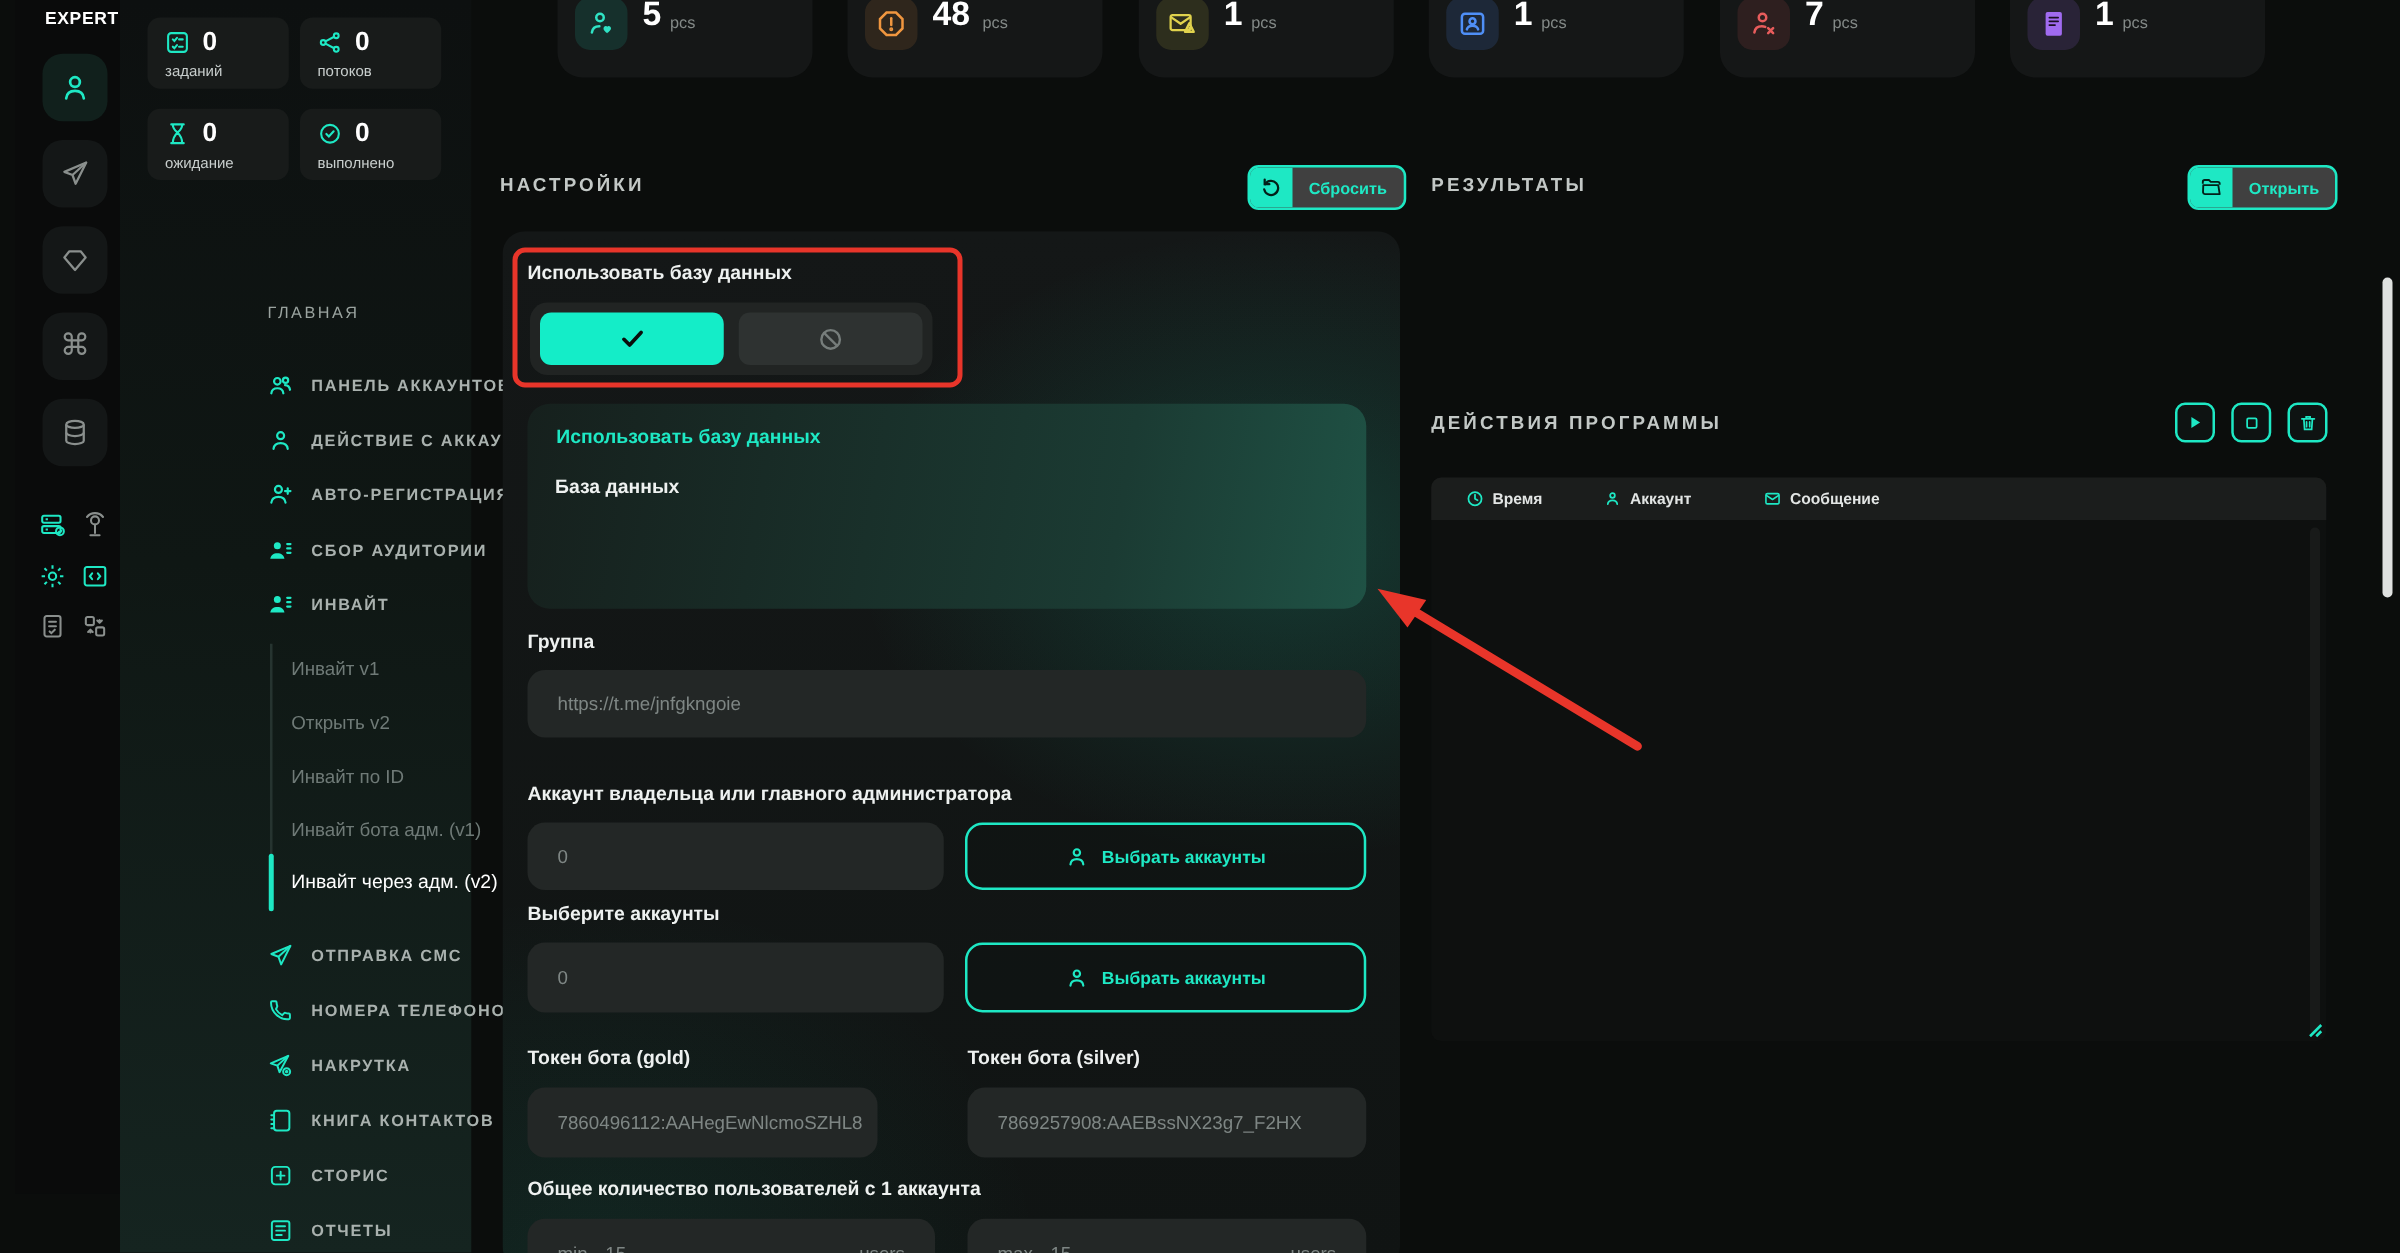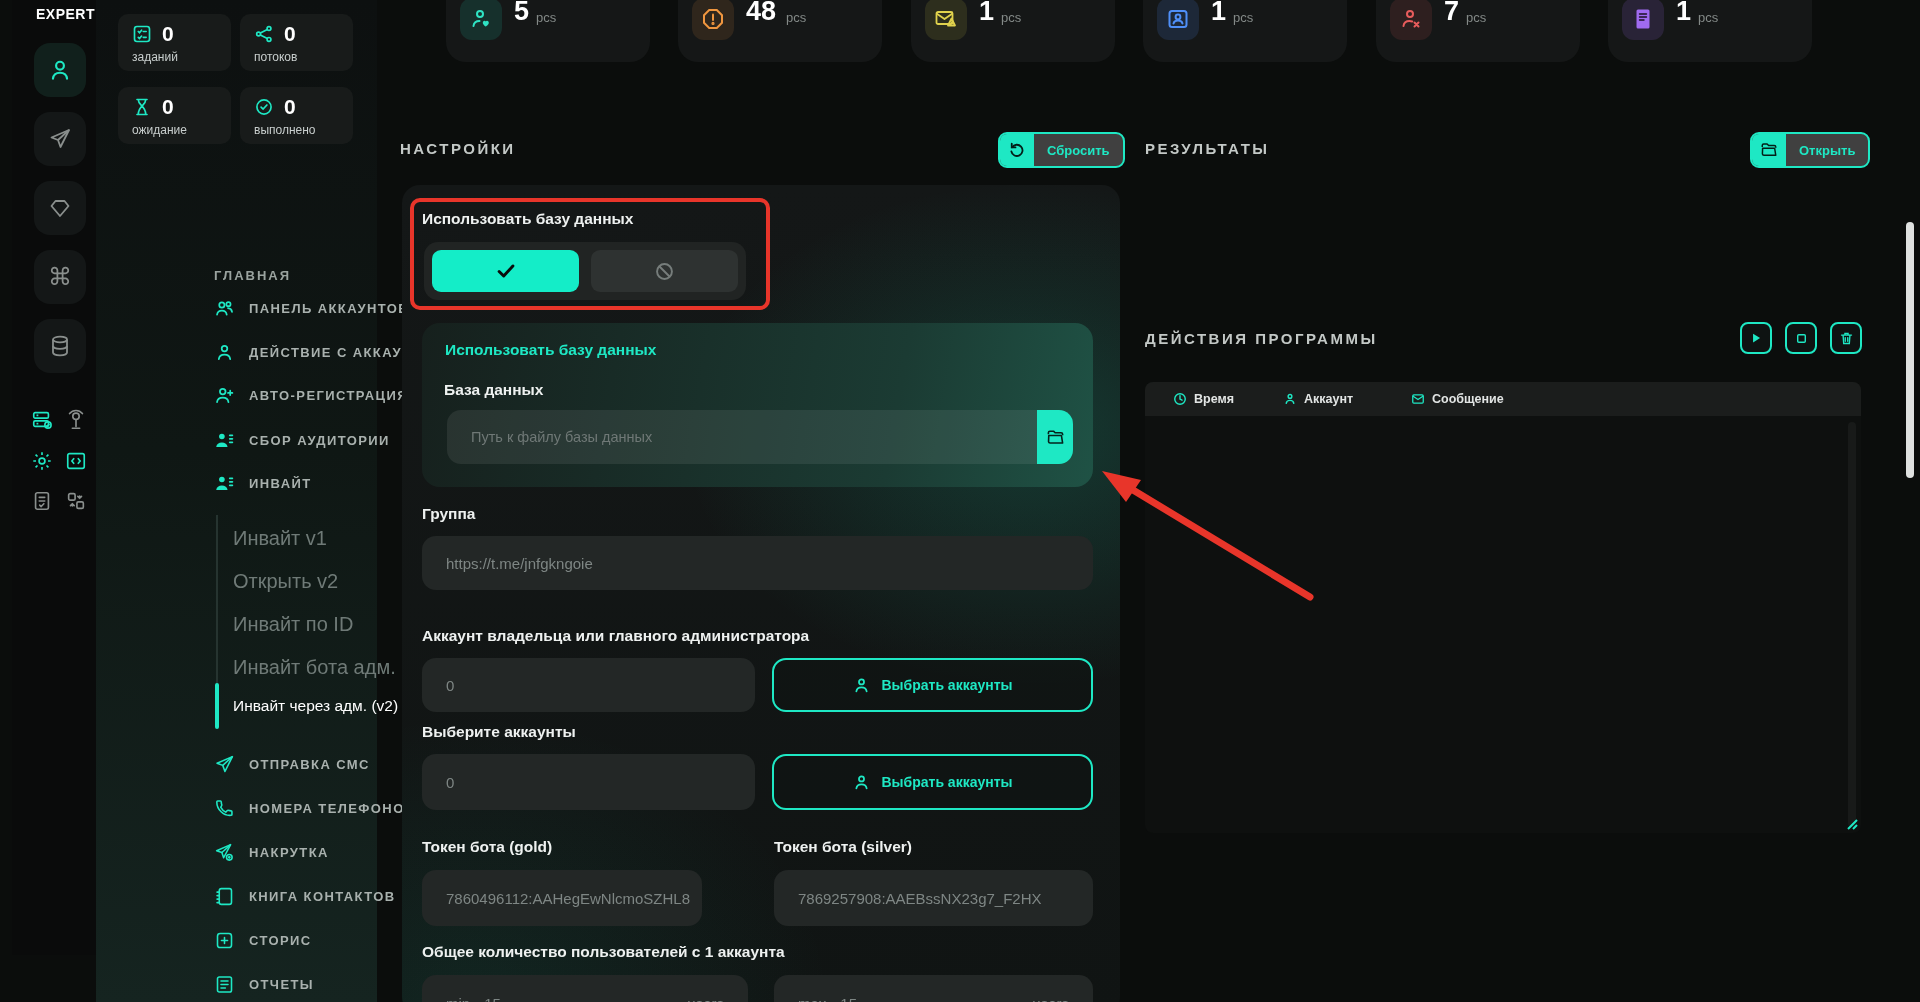--- a/index.html
+++ b/index.html
@@ -29,27 +29,27 @@
   .stat{width:113px;height:57px;background:#181b1a;border-radius:10px;padding:10px 0 0 14px}
   .stat .row{display:flex;align-items:center;gap:10px}
   .stat .val{color:#fff;font-weight:bold;font-size:21px;line-height:20px}
   .stat .lab{color:#c8cecd;font-size:12px;margin-top:6px}
   #taskmgr{left:118px;top:175px;width:238px;height:53px;border:2px solid var(--teal);
     border-radius:12px;background:rgba(10,16,14,.4);display:flex;align-items:center;
     gap:10px;padding:0 12px;cursor:pointer}
   #taskmgr .tlabel{color:var(--teal);font-weight:bold;font-size:16px;flex:1}
   #taskmgr .badge{width:23px;height:23px;border-radius:50%;background:var(--teal);
     color:#05231c;font-weight:bold;font-size:13px;display:flex;align-items:center;justify-content:center}
-  .nav-home{left:118px;top:268px;color:#9aa39f;font-weight:bold;font-size:13px;letter-spacing:2px}
+  .nav-home{left:118px;top:242px;color:#9aa39f;font-weight:normal;font-size:13px;letter-spacing:2px}
   .nav-item{left:118px;width:248px;height:22px;display:flex;align-items:center;gap:14px;cursor:pointer}
   .nav-item .nlabel{color:#a9b1ae;font-weight:bold;font-size:13px;letter-spacing:1.4px;white-space:nowrap;flex:1}
   .nav-item .chev{margin-left:auto}
   .subline{left:120px;top:515px;width:2px;height:213px;background:#263膏}
   .subline{background:#263430}
-  .sub-item{left:137px;color:#6f7a77;font-size:20px;cursor:pointer;white-space:nowrap}
+  .sub-item{left:137px;color:#6f7a77;font-size:15px;cursor:pointer;white-space:nowrap}
   .sub-item.active{color:#fff;font-size:15.5px}
   .active-bar{left:119px;top:683px;width:4px;height:46px;background:var(--teal);border-radius:2px}
 
   
   .tcard{top:-30px;width:204px;height:92px;background:#151717;border-radius:20px}
   .tcard .ibox{position:absolute;left:14px;top:28px;width:42px;height:42px;border-radius:12px;
     display:flex;align-items:center;justify-content:center}
   .tcard .num{position:absolute;left:68px;top:26px;color:#fff;font-weight:bold;font-size:27px}
   .tcard .unit{color:#83898  7}
   .tcard .unit{position:absolute;top:40px;color:#838987;font-size:13px}
@@ -548,31 +548,20 @@
           <circle cx="12" cy="12" r="8.5"></circle>
           <path d="M6 6l12 12"></path>
         </svg>
       </span>
   </div>
 </div>
 
 <div id="dbcard" class="abs">
   <div class="dtitle">Использовать базу данных</div>
   <div class="dlabel flabel">База данных</div>
-  <div class="dbrow">
-    <div class="dbinput">Путь к файлу базы данных</div>
-    <div class="dbfolder">
-      <span>
-          <svg width="19" height="19" viewBox="0 0 24 24" fill="none" stroke="currentColor" stroke-width="2" stroke-linejoin="round">
-            <path d="M3 8V6a2 2 0 0 1 2-2h4.5l2 2H19a2 2 0 0 1 2 2v1"></path>
-            <path d="M3.5 9.5h16L21 19H5.2a2 2 0 0 1-2-1.7z"></path>
-          </svg>
-        </span>
-    </div>
-  </div>
 </div>
 
 <div class="abs flabel" style="left:422px;top:505px">Группа</div>
 <div class="abs input" style="left:422px;top:536px;width:671px;height:54px">https://t.me/jnfgkngoie</div>
 
 <div class="abs flabel" style="left:422px;top:627px">Аккаунт владельца или главного администратора</div>
 <div class="abs input" style="left:422px;top:658px;width:333px;height:54px">0</div>
 <div class="abs btn-outline" style="left:772px;top:658px;width:321px;height:54px">
   <span class="teal">
       <svg width="19" height="19" viewBox="0 0 24 24" fill="none" stroke="currentColor" stroke-width="2.2" stroke-linecap="round">

